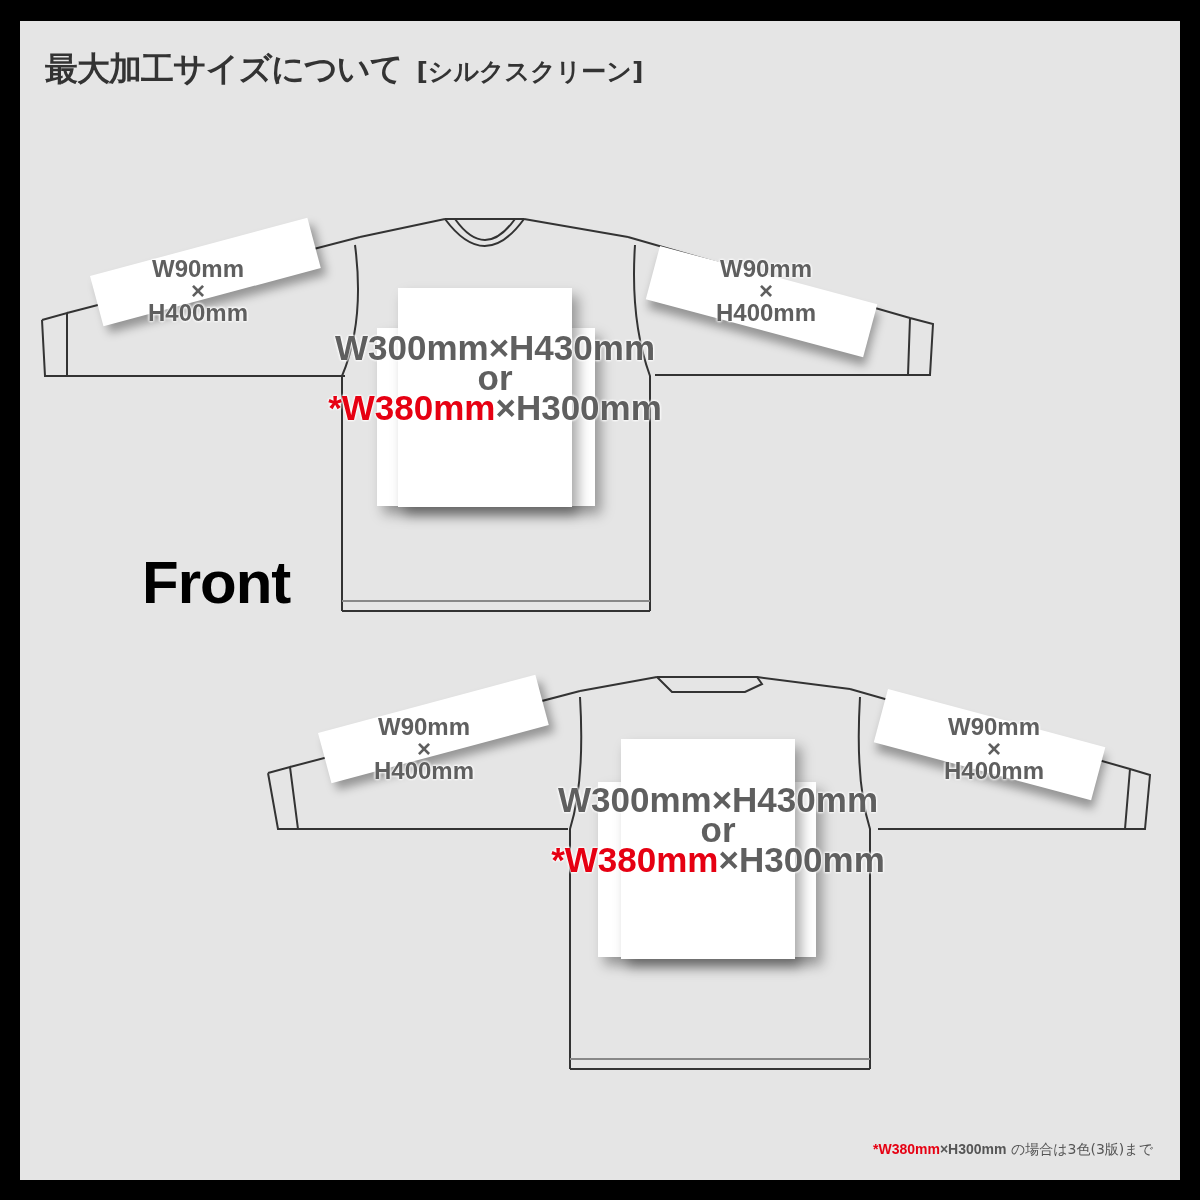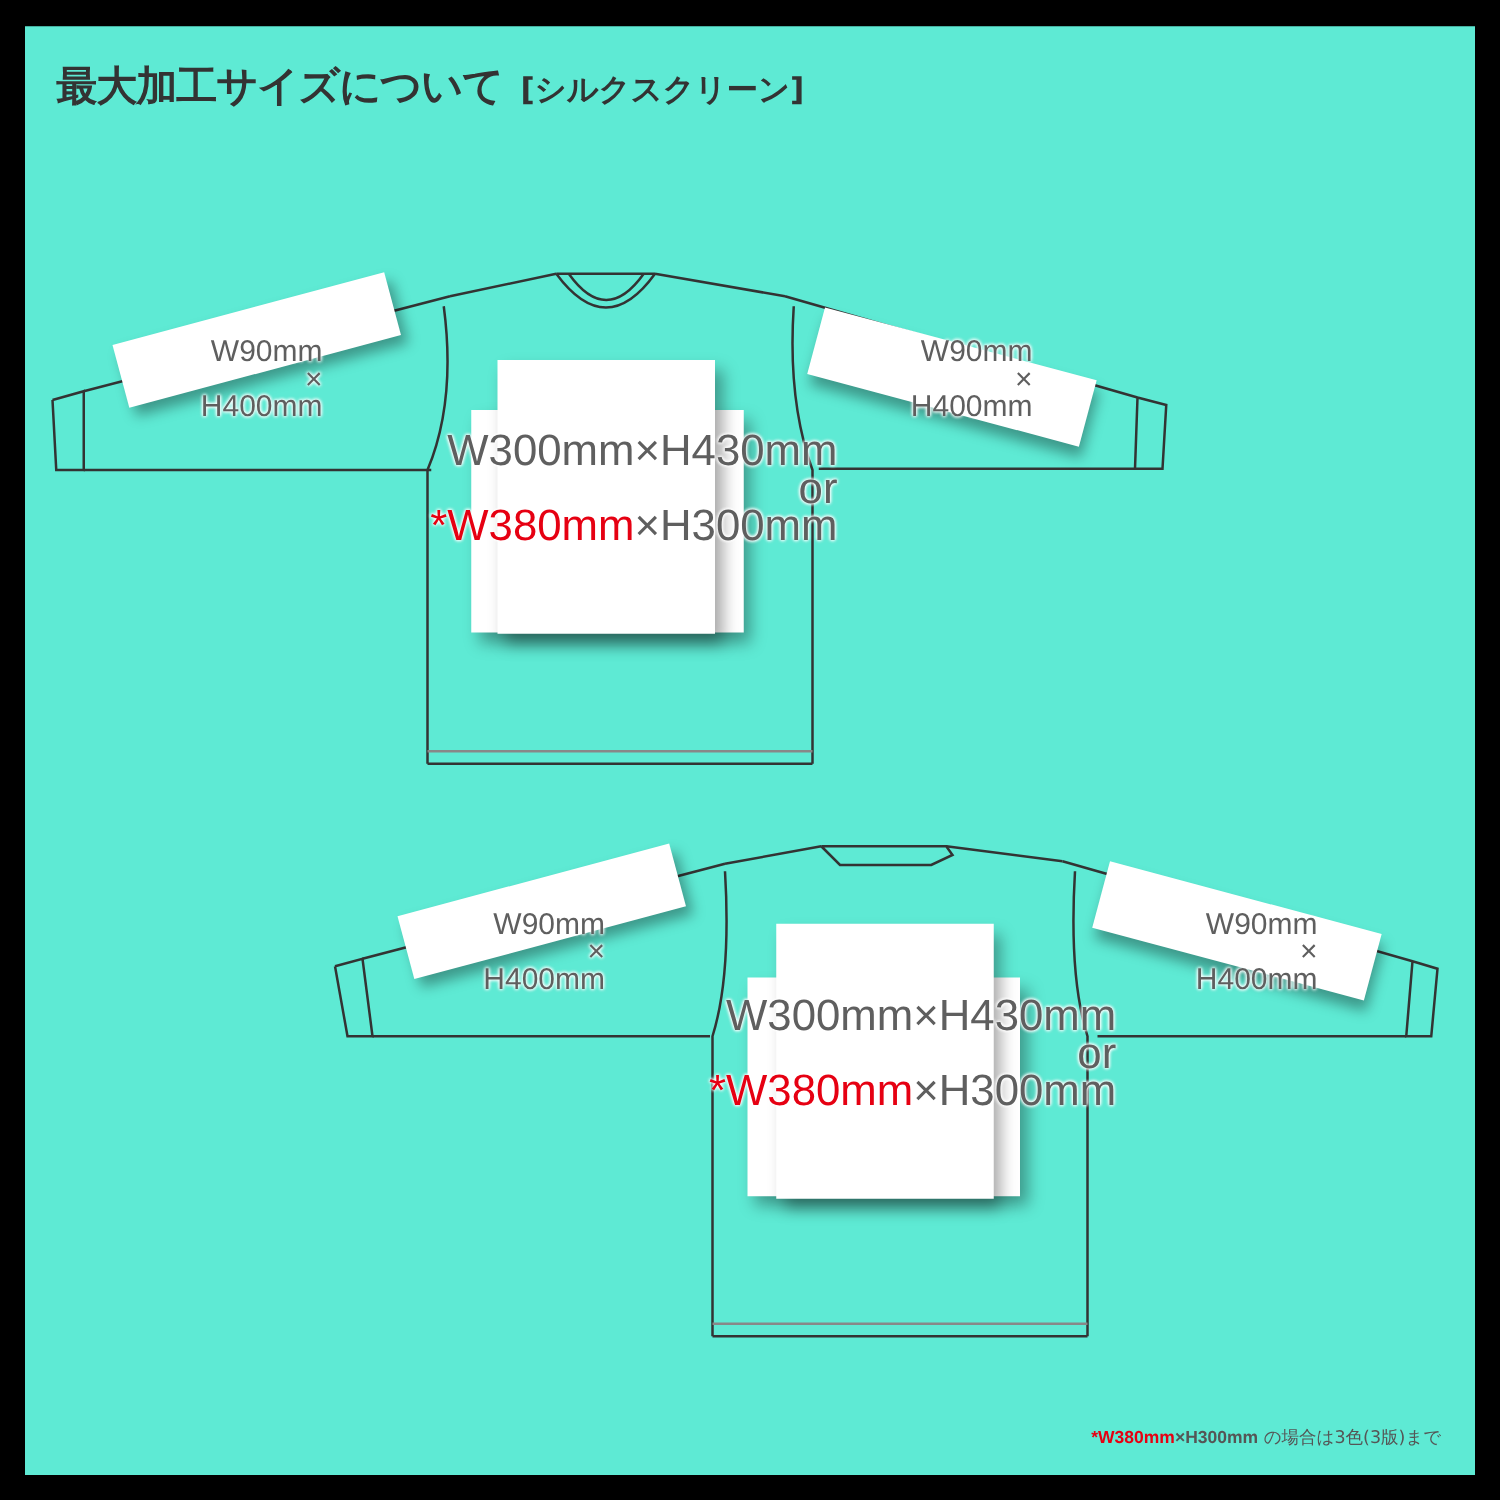--- a/index.html
+++ b/index.html
@@ -1,26 +1,26 @@
 <!DOCTYPE html>
 <html><head>
   <meta charset="utf-8">
   <style>
     html, body { margin: 0; padding: 0; }
     body { width: 1200px; height: 1200px; background: #000; position: relative; overflow: hidden;
            font-family: "Liberation Sans", "DejaVu Sans", sans-serif; }
-    .canvas { position: absolute; left: 20px; top: 21px; width: 1160px; height: 1159px; background: #5eead4; overflow: hidden; }
+    .canvas { position: absolute; left: 20px; top: 21px; width: 1160px; height: 1159px; background: #e5e5e5; overflow: hidden; }
     .title { position: absolute; left: 25px; top: 26px; font-family: "DejaVu Sans", sans-serif; font-weight: bold;
              color: #333; font-size: 33px; letter-spacing: -1px; white-space: nowrap; }
     .title .sub { font-size: 25px; margin-left: 14px; letter-spacing: 0; }
     svg.shirt { position: absolute; left: 0; top: 0; overflow: visible; }
     .print-box { position: absolute; background: #fff; box-shadow: 6px 8px 12px rgba(0,0,0,0.35); }
     .sleeve-box { position: absolute; background: #fff; box-shadow: 4px 8px 10px rgba(0,0,0,0.35); }
-    .lbl { position: absolute; color: #5f5f5f; font-weight: normal; text-align: right; line-height: 1; white-space: nowrap;
-           text-shadow: 0 0 3px #fff, 0 0 3px #fff, 0 0 3px #fff; margin-top: 13px; }
+    .lbl { position: absolute; color: #5f5f5f; font-weight: bold; text-align: center; line-height: 1; white-space: nowrap;
+           text-shadow: 0 0 3px #fff, 0 0 3px #fff, 0 0 3px #fff; }
     .sleeve-lbl { font-size: 24px; line-height: 22px; }
     .body-lbl { font-size: 35px; line-height: 30px; }
     .red { color: #e60012; }
     .side-label { position: absolute; font-weight: bold; color: #000; font-size: 60px; letter-spacing: -1px; }
     .footnote { position: absolute; right: 27px; bottom: 21px; font-size: 14px; font-weight: bold; color: #555; white-space: nowrap; }
     .footnote .jp { font-family: "DejaVu Sans", sans-serif; font-weight: normal; font-size: 14px; }
   </style>
 </head>
 <body>
 
@@ -69,20 +69,21 @@
     <div>×</div>
     <div>H400mm</div>
   </div>
 
   <div class="lbl body-lbl" style="left:300px; top:312px; width:350px;">
     <div>W300mm×H430mm</div>
     <div>or</div>
     <div><span class="red">*W380mm</span><span>×H300mm</span></div>
   </div>
 
+  <div class="side-label" style="left:122px; top:527px;">Front</div>
 
   <svg class="shirt" width="1160" height="1160">
     <g fill="none" stroke="#333" stroke-width="2">
 
       <polyline points="248,752 270,746 278,808 258,808 248,752"></polyline>
       <polyline points="270,746 560,670"></polyline>
       <line x1="278" y1="808" x2="548" y2="808"></line>
 
       <polyline points="830,668 1110,748 1130,754 1125,808 1105,808 1110,748"></polyline>
       <line x1="858" y1="808" x2="1105" y2="808"></line>

